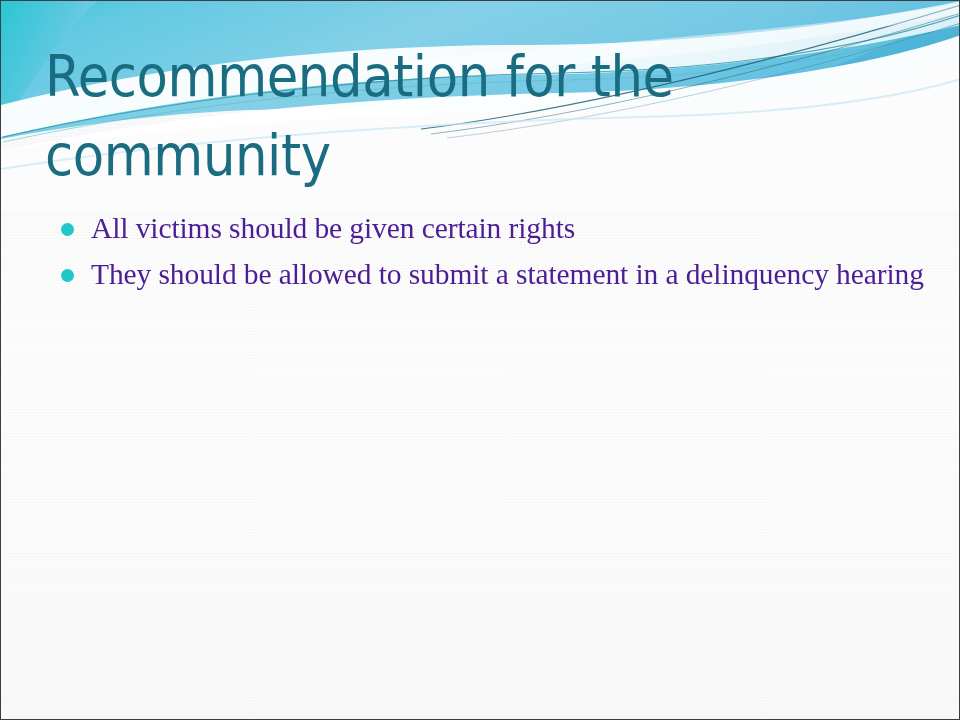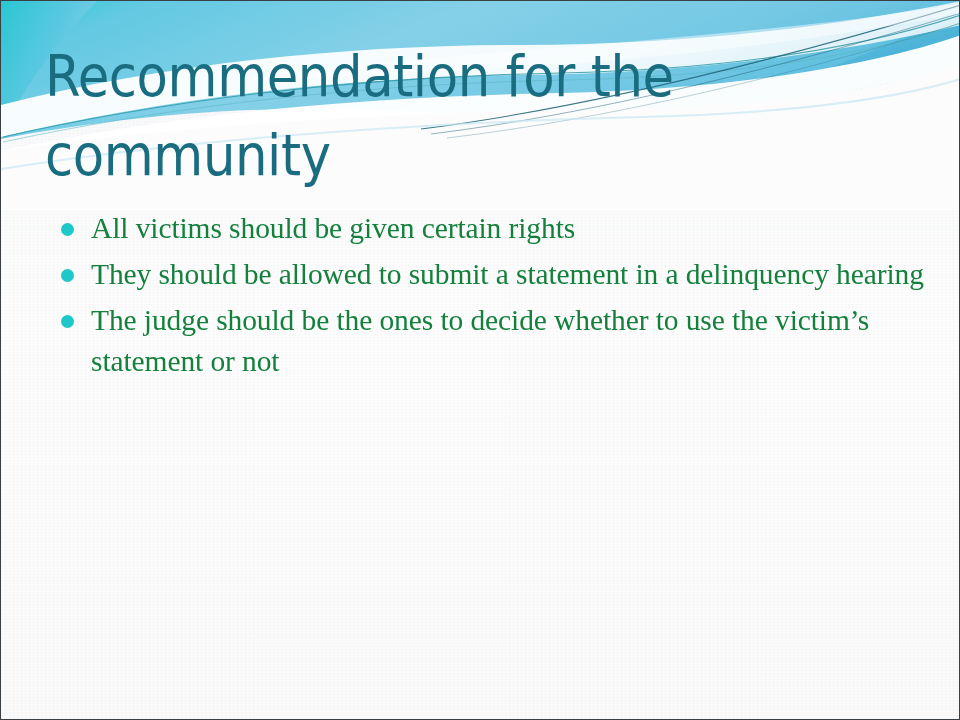--- a/index.html
+++ b/index.html
@@ -67,21 +67,21 @@
     width: 876px;
   }
   .bullet-row {
     position: relative;
     display: block;
     padding-left: 38px;
     margin: 0 0 5px 0;
     font-family: "Liberation Serif", serif;
     font-size: 29.5px;
     line-height: 41px;
-    color: #15803d;
+    color: #4c1d95;
     letter-spacing: -0.1px;
   }
   .bullet-marker {
     position: absolute;
     left: 8px;
     top: 15px;
     width: 13px;
     height: 13px;
     border-radius: 50%;
     background: #1ec8c8;
@@ -157,21 +157,17 @@
     <div class="bullet-row">
       <span class="bullet-marker"></span>
       <span class="bullet-text">All victims should be given certain rights</span>
     </div>
 
     <div class="bullet-row">
       <span class="bullet-marker"></span>
       <span class="bullet-text">They should be allowed to submit a statement in a delinquency hearing</span>
     </div>
 
-    <div class="bullet-row">
-      <span class="bullet-marker"></span>
-      <span class="bullet-text">The judge should be the ones to decide whether to use the victim’s statement or not</span>
-    </div>
 
 
   </div>
 
 </div>
 
 </body></html>

